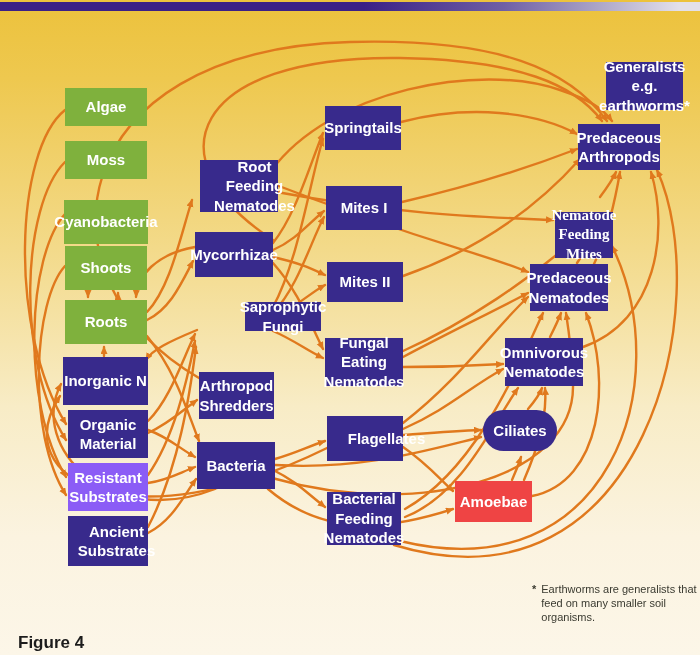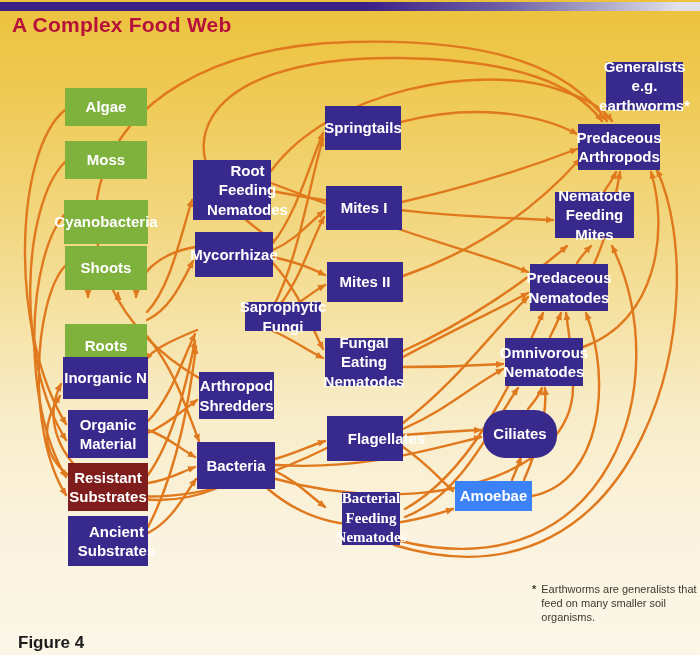--- a/index.html
+++ b/index.html
@@ -30,21 +30,20 @@
   .footnote .star{margin-right:5px;font-weight:bold;}
   .figure-label{
     position:absolute;left:18px;top:633px;font-size:17px;font-weight:bold;color:#1c1c1c;z-index:3;
   }
 </style>
 </head>
 <body>
 
 <div id="diagram">
   <div class="top-bar"></div>
-  <div class="page-title">A Complex Food Web</div>
 
   <svg id="edges" width="700" height="655" viewBox="0 0 700 655">
     <defs>
       <marker id="arrow" markerWidth="9" markerHeight="8" refX="7" refY="3.5" orient="auto" markerUnits="userSpaceOnUse">
         <path d="M0,0 L8,3.5 L0,7 Z" fill="#e0791d"></path>
       </marker>
     </defs>
     <g id="edge-group">
         <path d="M 65 110 C 15 150 8 330 66 424" fill="none" stroke="#e0791d" stroke-width="2.4" stroke-linecap="round" marker-end="url(#arrow)"></path>
         <path d="M 65 162 C 22 205 15 360 66 440" fill="none" stroke="#e0791d" stroke-width="2.4" stroke-linecap="round" marker-end="url(#arrow)"></path>
@@ -109,52 +108,52 @@
         <path d="M 273 240 C 150 160 190 55 400 58 C 520 60 575 85 602 121" fill="none" stroke="#e0791d" stroke-width="2.4" stroke-linecap="round" marker-end="url(#arrow)"></path>
         <path d="M 271 171 C 330 90 480 62 560 90 C 590 100 602 108 612 121" fill="none" stroke="#e0791d" stroke-width="2.4" stroke-linecap="round" marker-end="url(#arrow)"></path>
       </g>
   </svg>
 
   <div id="nodes">
       <div class="node producer" style="left: 65px; top: 88px; width: 82px; height: 38px; background: rgb(127, 177, 61);">Algae</div>
       <div class="node producer" style="left: 65px; top: 141px; width: 82px; height: 38px; background: rgb(127, 177, 61);">Moss</div>
       <div class="node producer" style="left: 64px; top: 200px; width: 84px; height: 44px; background: rgb(127, 177, 61);">Cyanobacteria</div>
       <div class="node producer" style="left: 65px; top: 246px; width: 82px; height: 44px; background: rgb(127, 177, 61);">Shoots</div>
-      <div class="node producer" style="left: 65px; top: 300px; width: 82px; height: 44px; background: rgb(127, 177, 61); margin-top: 24px;">Roots</div>
-      <div class="node consumer" style="left: 63px; top: 357px; width: 85px; height: 42px; background: rgb(56, 42, 140);">Inorganic N</div>
+      <div class="node producer" style="left: 65px; top: 300px; width: 82px; height: 44px; background: rgb(127, 177, 61);">Roots</div>
+      <div class="node consumer" style="left: 63px; top: 357px; width: 85px; height: 48px; background: rgb(56, 42, 140);">Inorganic N</div>
       <div class="node consumer" style="left: 68px; top: 410px; width: 80px; height: 48px; background: rgb(56, 42, 140);">Organic
 Material</div>
-      <div class="node consumer" style="left: 68px; top: 463px; width: 80px; height: 48px; background: #7f1d1d;">Resistant
+      <div class="node consumer" style="left: 68px; top: 463px; width: 80px; height: 48px; background: #8b5cf6;">Resistant
 Substrates</div>
       <div class="node consumer" style="left: 68px; top: 516px; width: 80px; height: 50px; background: rgb(56, 42, 140); padding-left: 18px;">Ancient
 Substrates</div>
-      <div class="node consumer" style="left: 193px; top: 160px; width: 78px; height: 60px; background: rgb(56, 42, 140); padding-left: 32px;">Root Feeding
+      <div class="node consumer" style="left: 200px; top: 160px; width: 78px; height: 52px; background: rgb(56, 42, 140); padding-left: 32px;">Root Feeding
 Nematodes</div>
       <div class="node consumer" style="left: 195px; top: 232px; width: 78px; height: 45px; background: rgb(56, 42, 140);">Mycorrhizae</div>
       <div class="node consumer" style="left: 197px; top: 302px; width: 76px; height: 29px; background: rgb(56, 42, 140); margin-left: 48px;">Saprophytic
 Fungi</div>
       <div class="node consumer" style="left: 199px; top: 372px; width: 75px; height: 47px; background: rgb(56, 42, 140);">Arthropod
 Shredders</div>
       <div class="node consumer" style="left: 197px; top: 442px; width: 78px; height: 47px; background: rgb(56, 42, 140);">Bacteria</div>
       <div class="node consumer" style="left: 325px; top: 106px; width: 76px; height: 44px; background: rgb(56, 42, 140);">Springtails</div>
       <div class="node consumer" style="left: 326px; top: 186px; width: 76px; height: 44px; background: rgb(56, 42, 140);">Mites I</div>
       <div class="node consumer" style="left: 327px; top: 262px; width: 76px; height: 40px; background: rgb(56, 42, 140);">Mites II</div>
       <div class="node consumer" style="left: 325px; top: 338px; width: 78px; height: 48px; background: rgb(56, 42, 140);">Fungal Eating
 Nematodes</div>
       <div class="node consumer" style="left: 327px; top: 416px; width: 76px; height: 45px; background: rgb(56, 42, 140); padding-left: 44px;">Flagellates</div>
-      <div class="node consumer" style="left: 342px; top: 492px; width: 58px; height: 53px; background: rgb(56, 42, 140); font-family: Liberation Serif, serif;">Bacterial
+      <div class="node consumer" style="left: 327px; top: 492px; width: 74px; height: 53px; background: rgb(56, 42, 140);">Bacterial
 Feeding
 Nematodes</div>
-      <div class="node consumer" style="left: 483px; top: 410px; width: 74px; height: 48px; background: rgb(56, 42, 140); border-radius: 22px;">Ciliates</div>
-      <div class="node consumer" style="left: 455px; top: 481px; width: 77px; height: 30px; background: #3b82f6;">Amoebae</div>
+      <div class="node consumer" style="left: 483px; top: 410px; width: 74px; height: 41px; background: rgb(56, 42, 140); border-radius: 22px;">Ciliates</div>
+      <div class="node consumer" style="left: 455px; top: 481px; width: 77px; height: 41px; background: #ef4444;">Amoebae</div>
       <div class="node consumer" style="left: 505px; top: 338px; width: 78px; height: 48px; background: rgb(56, 42, 140);">Omnivorous
 Nematodes</div>
       <div class="node consumer" style="left: 530px; top: 264px; width: 78px; height: 47px; background: rgb(56, 42, 140);">Predaceous
 Nematodes</div>
-      <div class="node consumer" style="left: 555px; top: 192px; width: 79px; height: 46px; background: rgb(56, 42, 140);">Nematode
+      <div class="node consumer" style="left: 555px; top: 212px; width: 58px; height: 46px; background: rgb(56, 42, 140); font-family: Liberation Serif, serif;">Nematode
 Feeding
 Mites</div>
       <div class="node consumer" style="left: 578px; top: 124px; width: 82px; height: 46px; background: rgb(56, 42, 140);">Predaceous
 Arthropods</div>
       <div class="node consumer" style="left: 606px; top: 62px; width: 77px; height: 48px; background: rgb(56, 42, 140);">Generalists
 e.g.
 earthworms*</div>
     </div>
 
   <div class="footnote">

